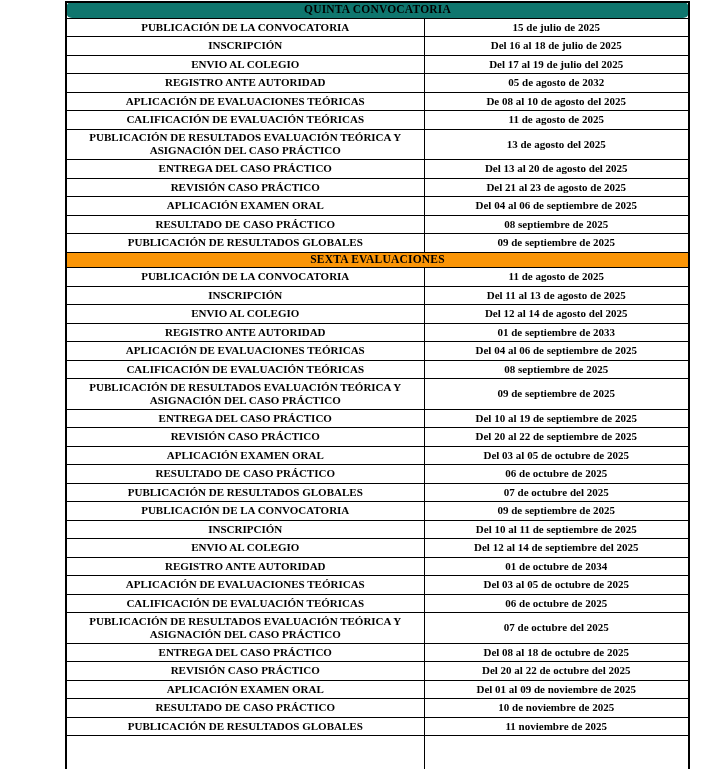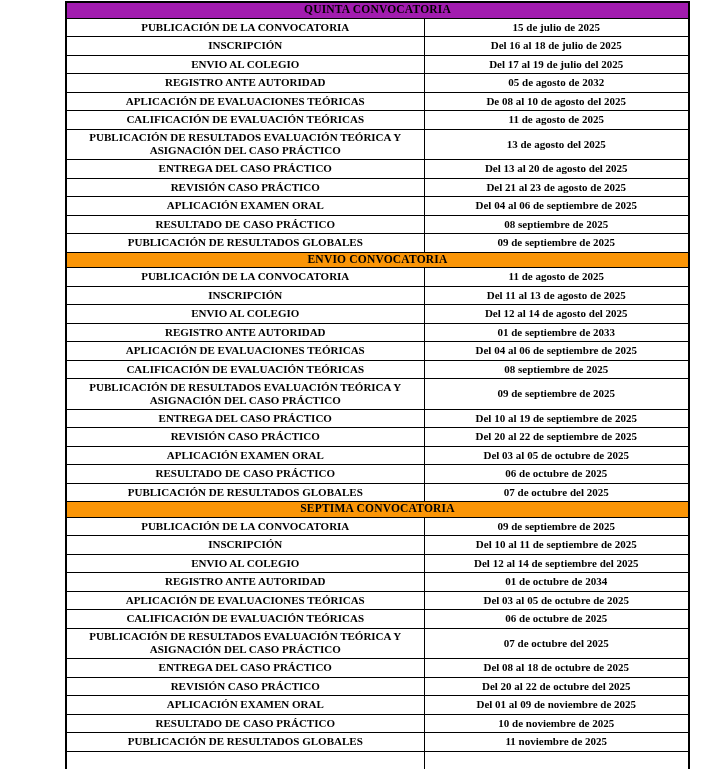--- a/index.html
+++ b/index.html
@@ -53,21 +53,21 @@
 <body>
 
 <div class="page">
   <table class="schedule">
     <colgroup>
       <col style="width:358px">
       <col style="width:265px">
     </colgroup>
     <tbody>
         <tr class="section-header-row">
-          <td class="header" colspan="2" style="background: #a21caf; color: rgb(0, 0, 0);">QUINTA CONVOCATORIA</td>
+          <td class="header" colspan="2" style="background: #0f766e; color: rgb(0, 0, 0); border-radius: 6px;">QUINTA CONVOCATORIA</td>
         </tr>
         <tr class="normal">
           <td class="label">PUBLICACIÓN DE LA CONVOCATORIA</td>
           <td class="date">15 de julio de 2025</td>
         </tr>
         <tr class="normal">
           <td class="label">INSCRIPCIÓN</td>
           <td class="date">Del 16 al 18 de julio de 2025</td>
         </tr>
         <tr class="normal">
@@ -105,21 +105,21 @@
         </tr>
         <tr class="normal">
           <td class="label">RESULTADO DE CASO PRÁCTICO</td>
           <td class="date">08 septiembre de 2025</td>
         </tr>
         <tr class="normal">
           <td class="label">PUBLICACIÓN DE RESULTADOS GLOBALES</td>
           <td class="date">09 de septiembre de 2025</td>
         </tr>
         <tr class="section-header-row">
-          <td class="header" colspan="2" style="background: rgb(250, 149, 7); color: rgb(0, 0, 0);">ENVIO CONVOCATORIA</td>
+          <td class="header" colspan="2" style="background: rgb(250, 149, 7); color: rgb(0, 0, 0);">SEXTA EVALUACIONES</td>
         </tr>
         <tr class="normal">
           <td class="label">PUBLICACIÓN DE LA CONVOCATORIA</td>
           <td class="date">11 de agosto de 2025</td>
         </tr>
         <tr class="normal">
           <td class="label">INSCRIPCIÓN</td>
           <td class="date">Del 11 al 13 de agosto de 2025</td>
         </tr>
         <tr class="normal">
@@ -155,23 +155,20 @@
           <td class="label">APLICACIÓN EXAMEN ORAL</td>
           <td class="date">Del 03 al 05 de octubre de 2025</td>
         </tr>
         <tr class="normal">
           <td class="label">RESULTADO DE CASO PRÁCTICO</td>
           <td class="date">06 de octubre de 2025</td>
         </tr>
         <tr class="normal">
           <td class="label">PUBLICACIÓN DE RESULTADOS GLOBALES</td>
           <td class="date">07 de octubre del 2025</td>
-        </tr>
-        <tr class="section-header-row">
-          <td class="header" colspan="2" style="background: rgb(250, 149, 7); color: rgb(0, 0, 0);">SEPTIMA CONVOCATORIA</td>
         </tr>
         <tr class="normal">
           <td class="label">PUBLICACIÓN DE LA CONVOCATORIA</td>
           <td class="date">09 de septiembre de 2025</td>
         </tr>
         <tr class="normal">
           <td class="label">INSCRIPCIÓN</td>
           <td class="date">Del 10 al 11 de septiembre de 2025</td>
         </tr>
         <tr class="normal">

